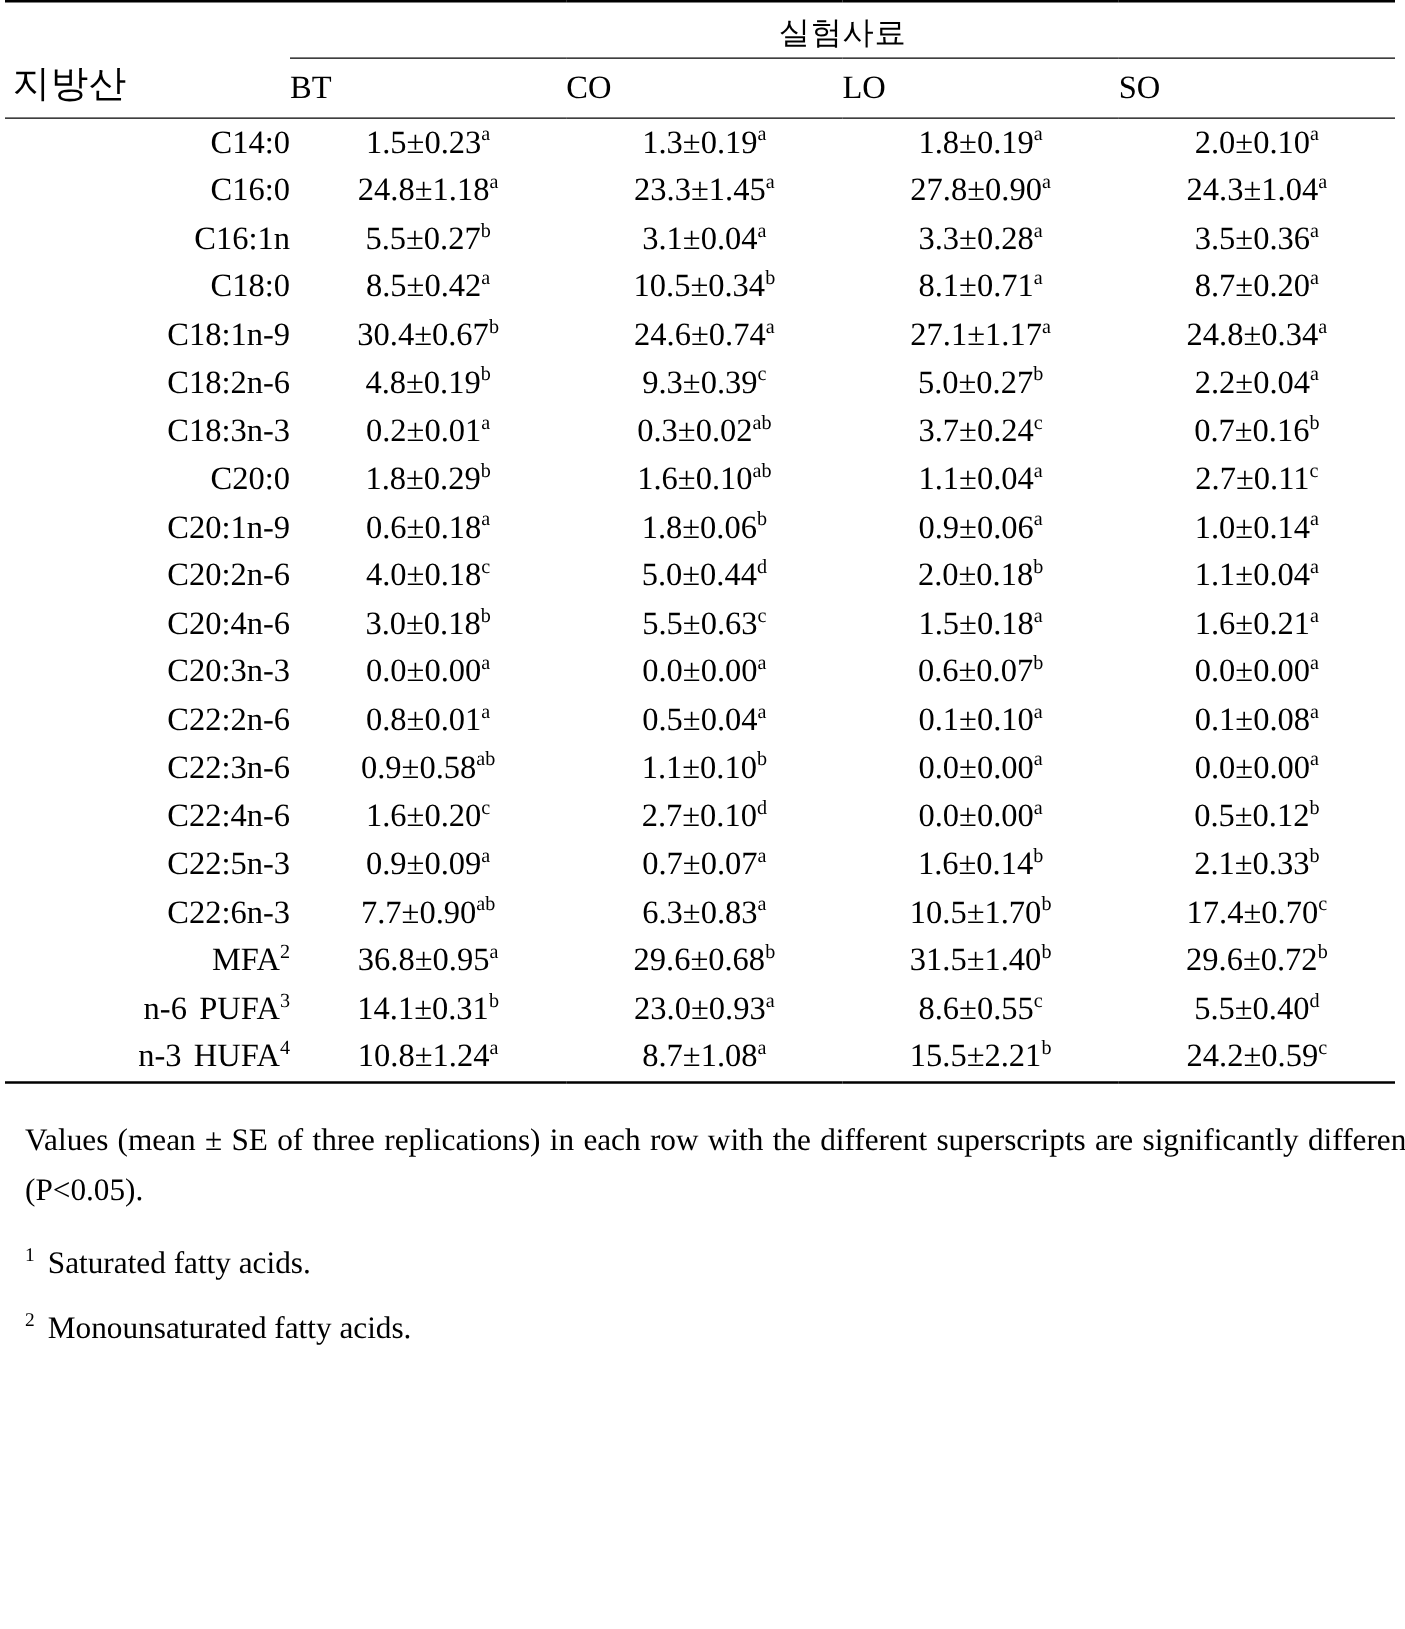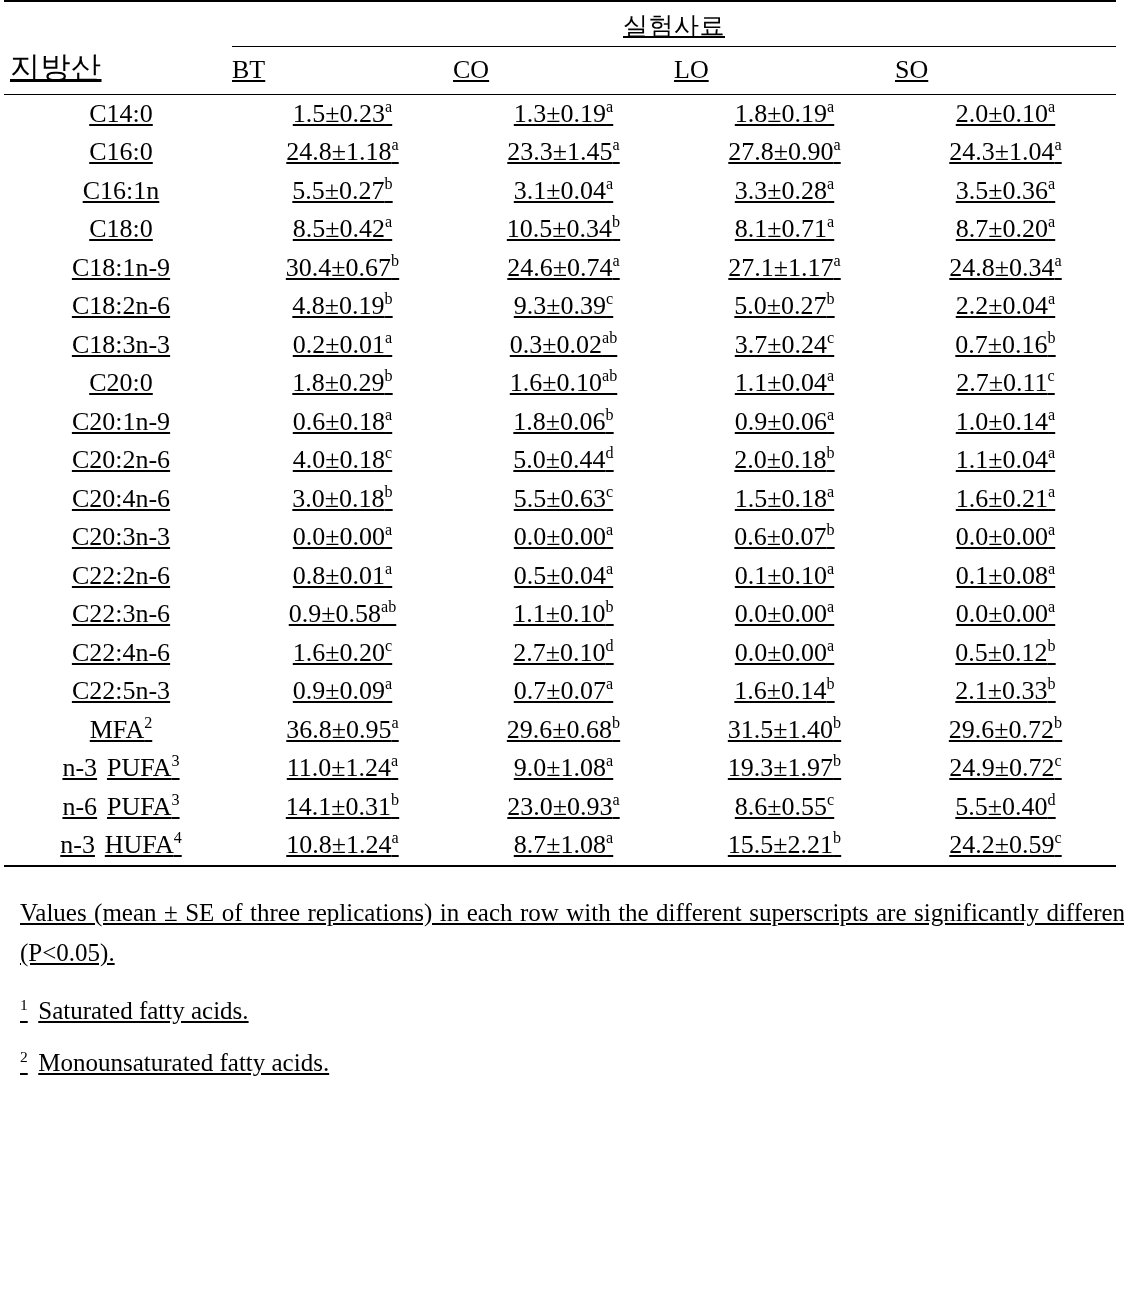--- a/index.html
+++ b/index.html
@@ -12,21 +12,20 @@
     height: 1303px;
     font-family: "Liberation Serif", "DejaVu Serif", serif;
     color: #000000;
     overflow: hidden;
   }
   .page {
     position: relative;
     width: 1124px;
     height: 1303px;
     box-sizing: border-box;
-    text-decoration: underline;
   }
 
   
   table.fa-table {
     width: 1112px;
     margin: 0 0 0 4px;
     border-collapse: collapse;
     table-layout: fixed;
     font-size: 25px;
   }
@@ -89,21 +88,21 @@
     line-height: 0;
   }
 
   tbody td {
     padding: 0;
     height: 38.5px;
     font-size: 26px;
     vertical-align: middle;
   }
   td.lbl {
-    text-align: center;
+    text-align: right;
     padding-left: 6px;
     white-space: nowrap;
     margin-top: 28px;
   }
   td.val {
     text-align: center;
     white-space: nowrap;
   }
   sup {
     font-size: 0.62em;
@@ -277,32 +276,32 @@
           <td class="val">0.5±0.12<sup>b</sup></td>
         </tr>
         <tr>
           <td class="lbl">C22:5n-3</td>
           <td class="val">0.9±0.09<sup>a</sup></td>
           <td class="val">0.7±0.07<sup>a</sup></td>
           <td class="val">1.6±0.14<sup>b</sup></td>
           <td class="val">2.1±0.33<sup>b</sup></td>
         </tr>
         <tr>
+          <td class="lbl">C22:6n-3</td>
+          <td class="val">7.7±0.90<sup>ab</sup></td>
+          <td class="val">6.3±0.83<sup>a</sup></td>
+          <td class="val">10.5±1.70<sup>b</sup></td>
+          <td class="val">17.4±0.70<sup>c</sup></td>
+        </tr>
+        <tr>
           <td class="lbl">MFA<sup>2</sup></td>
           <td class="val">36.8±0.95<sup>a</sup></td>
           <td class="val">29.6±0.68<sup>b</sup></td>
           <td class="val">31.5±1.40<sup>b</sup></td>
           <td class="val">29.6±0.72<sup>b</sup></td>
-        </tr>
-        <tr>
-          <td class="lbl">n-3<span class="wsp"></span>PUFA<sup>3</sup></td>
-          <td class="val">11.0±1.24<sup>a</sup></td>
-          <td class="val">9.0±1.08<sup>a</sup></td>
-          <td class="val">19.3±1.97<sup>b</sup></td>
-          <td class="val">24.9±0.72<sup>c</sup></td>
         </tr>
         <tr>
           <td class="lbl">n-6<span class="wsp"></span>PUFA<sup>3</sup></td>
           <td class="val">14.1±0.31<sup>b</sup></td>
           <td class="val">23.0±0.93<sup>a</sup></td>
           <td class="val">8.6±0.55<sup>c</sup></td>
           <td class="val">5.5±0.40<sup>d</sup></td>
         </tr>
         <tr>
           <td class="lbl">n-3<span class="wsp"></span>HUFA<sup>4</sup></td>

